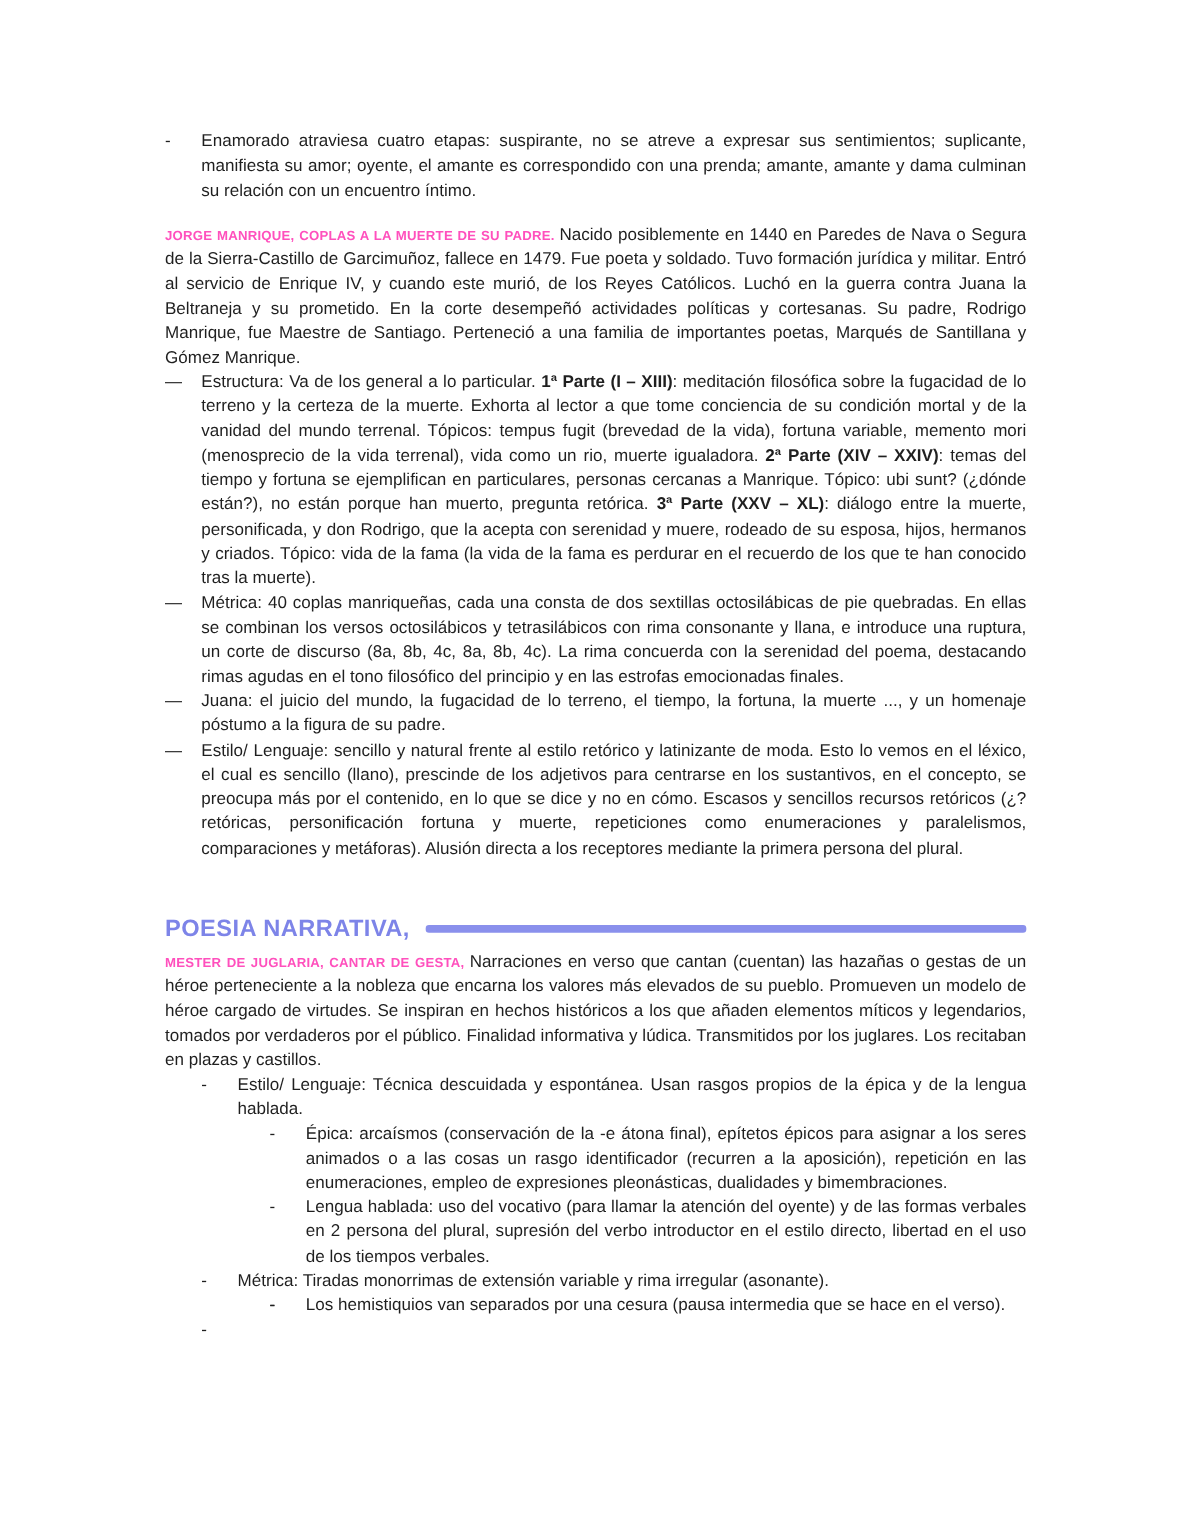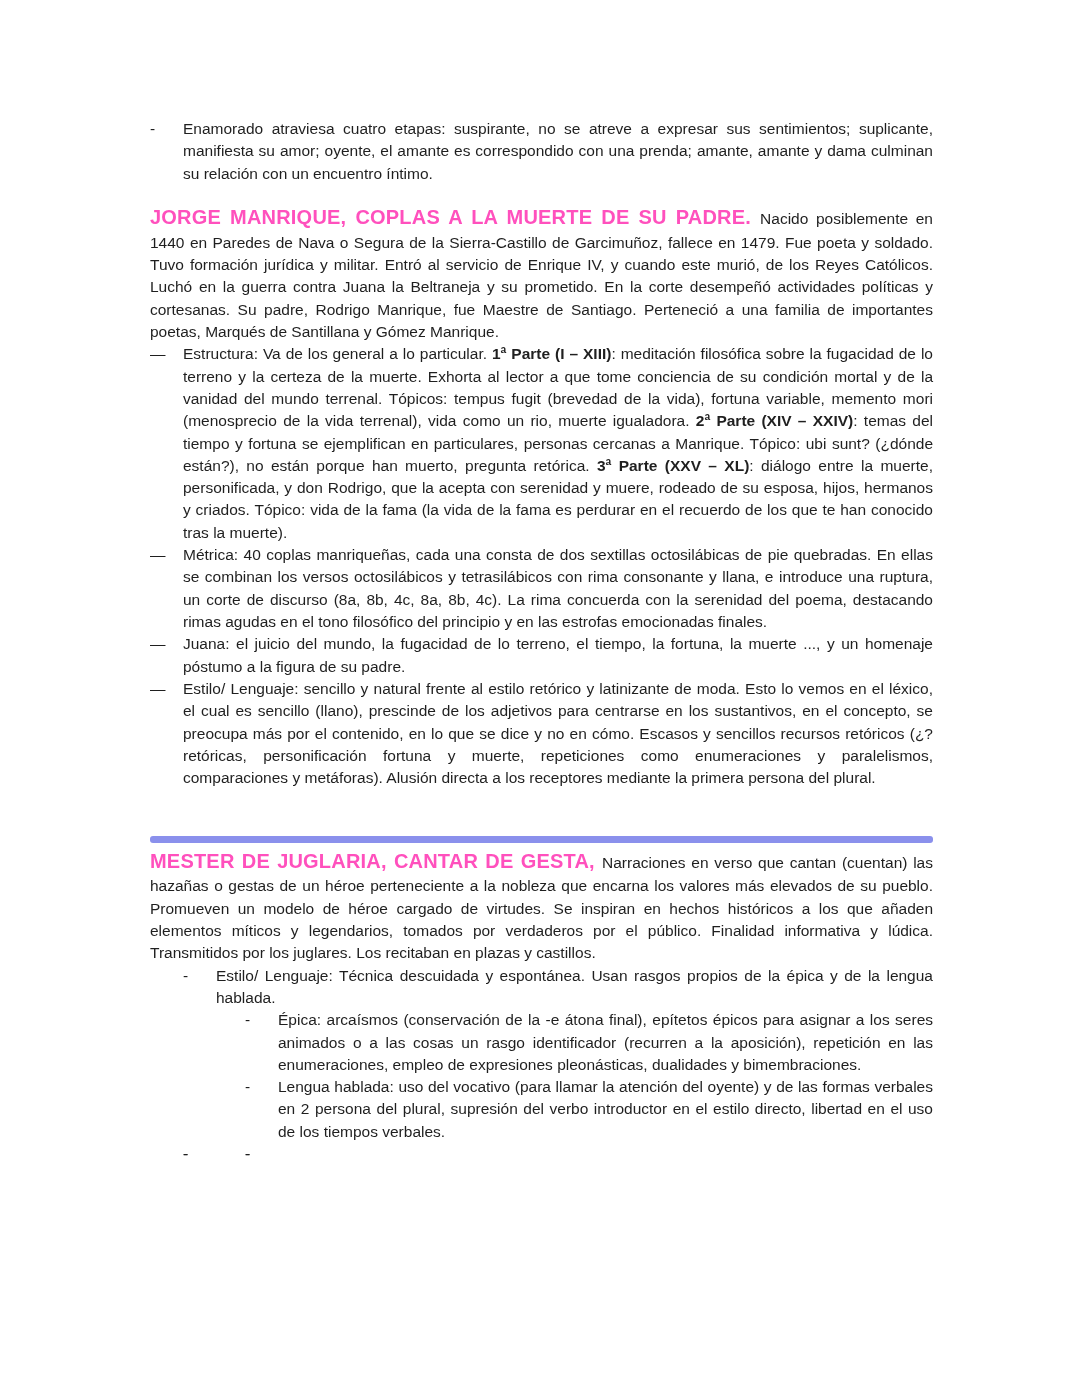--- a/index.html
+++ b/index.html
@@ -9,21 +9,21 @@
     background:#ffffff;
     font-family:"Liberation Sans", sans-serif;
     font-size:15.5px;line-height:1.44;color:#1f1f1f;
     overflow:hidden;
   }
   .para{margin:0;text-align:justify;}
   .mt18{margin-top:18px;}
   .u{text-underline-offset:3px;text-decoration-thickness:1.2px;}
   .b{font-weight:700;}
   .i{}
-  .h{color:#ff50bd;font-weight:700;font-size:20px;letter-spacing:.2px;}
+  .h{color:#ff50bd;font-weight:700;font-size:12px;letter-spacing:.2px;}
   .li{position:relative;padding-left:33px;text-align:justify;}
   .marker{position:absolute;left:0;top:0;}
   .sub1{margin-left:33px;}
   .li.l2{margin-left:62px;}
   .section{display:flex;align-items:center;gap:14px;margin:46px 0 4px 0;}
   .section-title{color:#7d84e8;font-weight:700;font-size:21.5px;letter-spacing:.4px;white-space:nowrap;}
   .section-bar{flex:1;height:7px;background:#8a90ec;border-radius:3px;}
 </style>
 </head>
 <body>
@@ -48,45 +48,48 @@
   <div class="li l0">
     <span class="marker">—</span>
     <span><span class="u">Juana</span><span>: el juicio del mundo, la fugacidad de lo terreno, el tiempo, la fortuna, la muerte ..., y un homenaje póstumo a la figura de su padre.</span></span>
   </div>
   <div class="li l0">
     <span class="marker">—</span>
     <span><span class="u">Estilo</span><span>/ </span><span class="u">Lenguaje</span><span>: sencillo y natural frente al estilo retórico y latinizante de moda. Esto lo vemos en el léxico, el cual es sencillo (llano), prescinde de los adjetivos para centrarse en los sustantivos, en el concepto, se preocupa más por el contenido, en lo que se dice y no en cómo. Escasos y sencillos recursos retóricos (¿? retóricas, personificación fortuna y muerte, repeticiones como enumeraciones y paralelismos, comparaciones y metáforas). Alusión directa a los receptores mediante la primera persona del plural.</span></span>
   </div>
 
   <div class="section">
+    <span class="section-title">POESIA NARRATIVA,</span>
     <span class="section-bar"></span>
   </div>
 
   <p class="para"><span class="h">MESTER DE JUGLARIA, CANTAR DE GESTA, </span><span>Narraciones en verso que cantan (cuentan) las hazañas o gestas de un héroe perteneciente a la nobleza que encarna los valores más elevados de su pueblo. Promueven un modelo de héroe cargado de virtudes. Se inspiran en hechos históricos a los que añaden elementos míticos y legendarios, tomados por verdaderos por el público. Finalidad informativa y lúdica. Transmitidos por los juglares. Los recitaban en plazas y castillos.</span></p>
 
   <div class="sub1">
     <div class="li l1">
       <span class="marker">-</span>
       <span><span class="u">Estilo</span><span>/ </span><span class="u">Lenguaje</span><span>: Técnica descuidada y espontánea. Usan rasgos propios de la épica y de la lengua hablada.</span></span>
     </div>
     <div class="li l2">
       <span class="marker">-</span>
       <span><span>Épica: arcaísmos (conservación de la -e átona final), epítetos épicos para asignar a los seres animados o a las cosas un rasgo identificador (recurren a la aposición), repetición en las enumeraciones, empleo de expresiones pleonásticas, dualidades y bimembraciones.</span></span>
     </div>
     <div class="li l2">
       <span class="marker">-</span>
       <span><span>Lengua hablada: uso del vocativo (para llamar la atención del oyente) y de las formas verbales en 2 persona del plural, supresión del verbo introductor en el estilo directo, libertad en el uso de los tiempos verbales.</span></span>
     </div>
     <div class="li l1">
       <span class="marker">-</span>
+      <span><span class="u">Métrica</span><span>: Tiradas monorrimas de extensión variable y rima irregular (asonante).</span></span>
     </div>
     <div class="li l2">
       <span class="marker">-</span>
     </div>
     <div class="li l2">
       <span class="marker">-</span>
+      <span><span>Los hemistiquios van separados por una cesura (pausa intermedia que se hace en el verso).</span></span>
     </div>
     <div class="li l1">
       <span class="marker">-</span>
     </div>
   </div>
 
 </div>
 
 </body></html>

